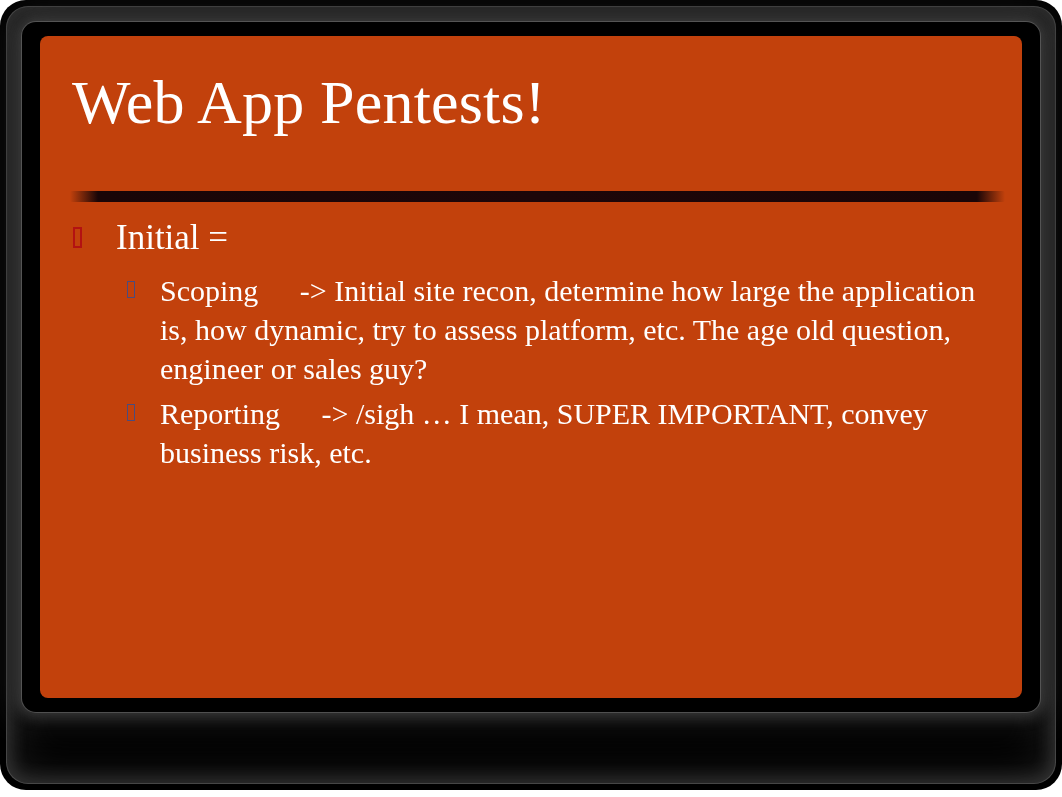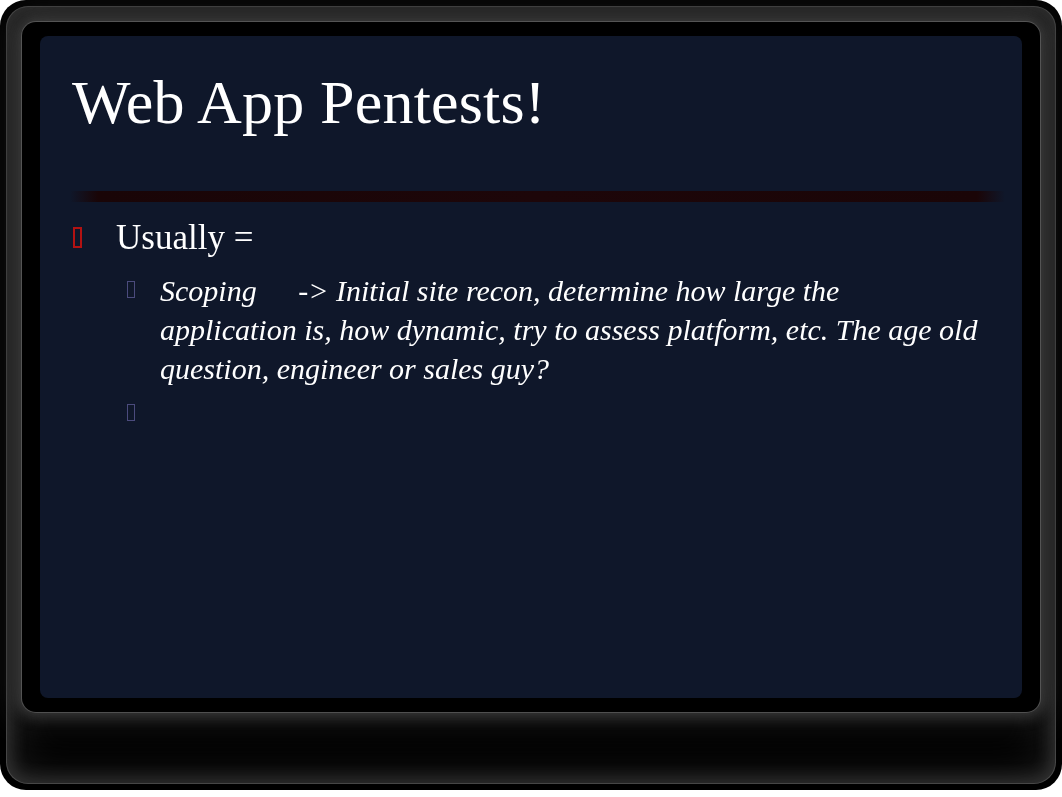--- a/index.html
+++ b/index.html
@@ -55,21 +55,21 @@
       0 0 34px 12px rgba(45,45,45,0.55);
   }
 
   
   .slide-canvas {
     position: absolute;
     left: 40px;
     top: 36px;
     width: 982px;
     height: 662px;
-    background: #0f172a;
+    background: #c2410c;
     border-radius: 8px;
     overflow: hidden;
   }
 
   
   .slide-title {
     position: absolute;
     left: 32px;
     top: 34px;
     width: 900px;
@@ -130,21 +130,20 @@
     padding: 0;
   }
   .bullet-l2 {
     position: relative;
     padding-left: 120px;
     margin: 0 0 6px 0;
     padding-right: 40px;
     color: #ffffff;
     font-size: 30px;
     line-height: 1.30;
-    font-style: italic;
   }
   .bullet-l2 .marker-l2 {
     position: absolute;
     left: 87px;
     top: 10px;
     display: inline-block;
     width: 8px;
     height: 17px;
     border: 1.5px solid #4b4b7d;
     box-sizing: border-box;
@@ -167,38 +166,39 @@
   <div class="slide-canvas">
 
     <div class="slide-title">Web App Pentests!</div>
 
     <div class="title-rule"></div>
 
     <div class="body-block">
 
       <div class="bullet-l1">
         <span class="marker-l1"></span>
-        <span>Usually =</span>
+        <span>Initial =</span>
       </div>
 
       <div class="sub-list">
 
         <div class="bullet-l2">
           <span class="marker-l2"></span>
           <span>Scoping<span class="tabgap" style="width: 34px;"></span> -&gt; Initial site recon, determine how large the application is, how dynamic, try to assess platform, etc. The age old question, engineer or sales guy?</span>
         </div>
 
         <div class="bullet-l2">
           <span class="marker-l2"></span>
         </div>
 
         <div class="bullet-l2">
           <span class="marker-l2"></span>
         </div>
 
         <div class="bullet-l2">
           <span class="marker-l2"></span>
+          <span>Reporting<span class="tabgap" style="width: 34px;"></span> -&gt; /sigh … I mean, SUPER IMPORTANT, convey business risk, etc.</span>
         </div>
 
       </div>
     </div>
   </div>
 </div>
 
 </body></html>

